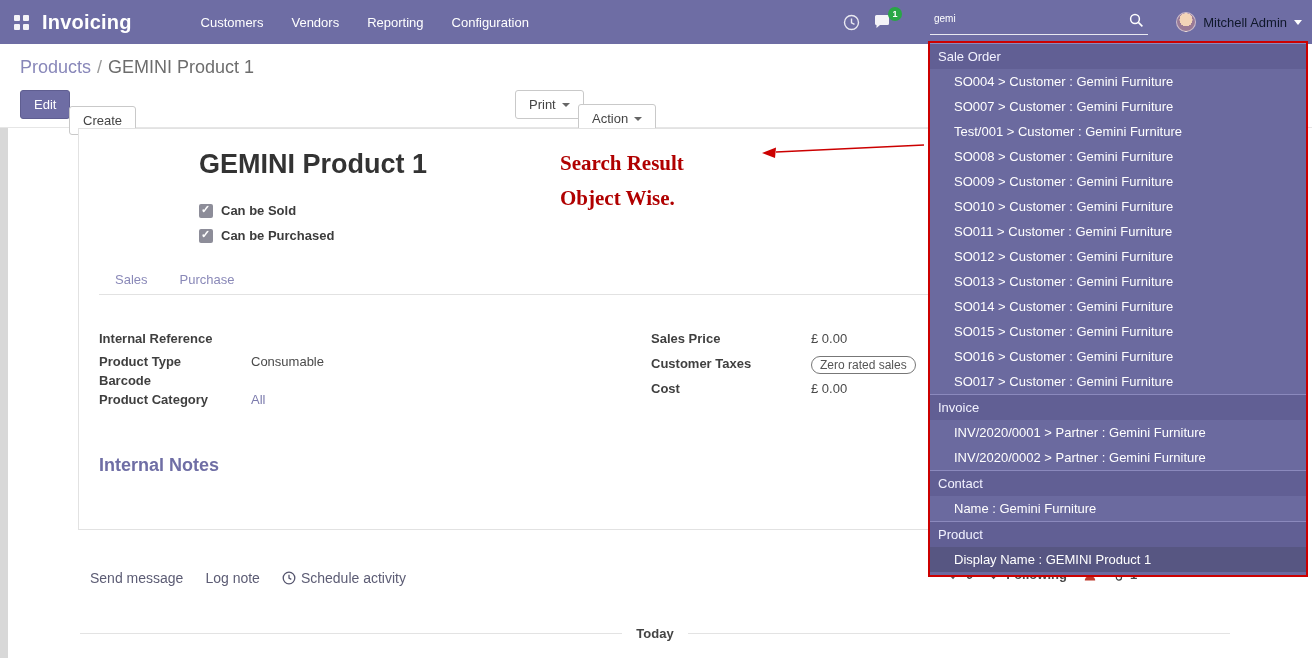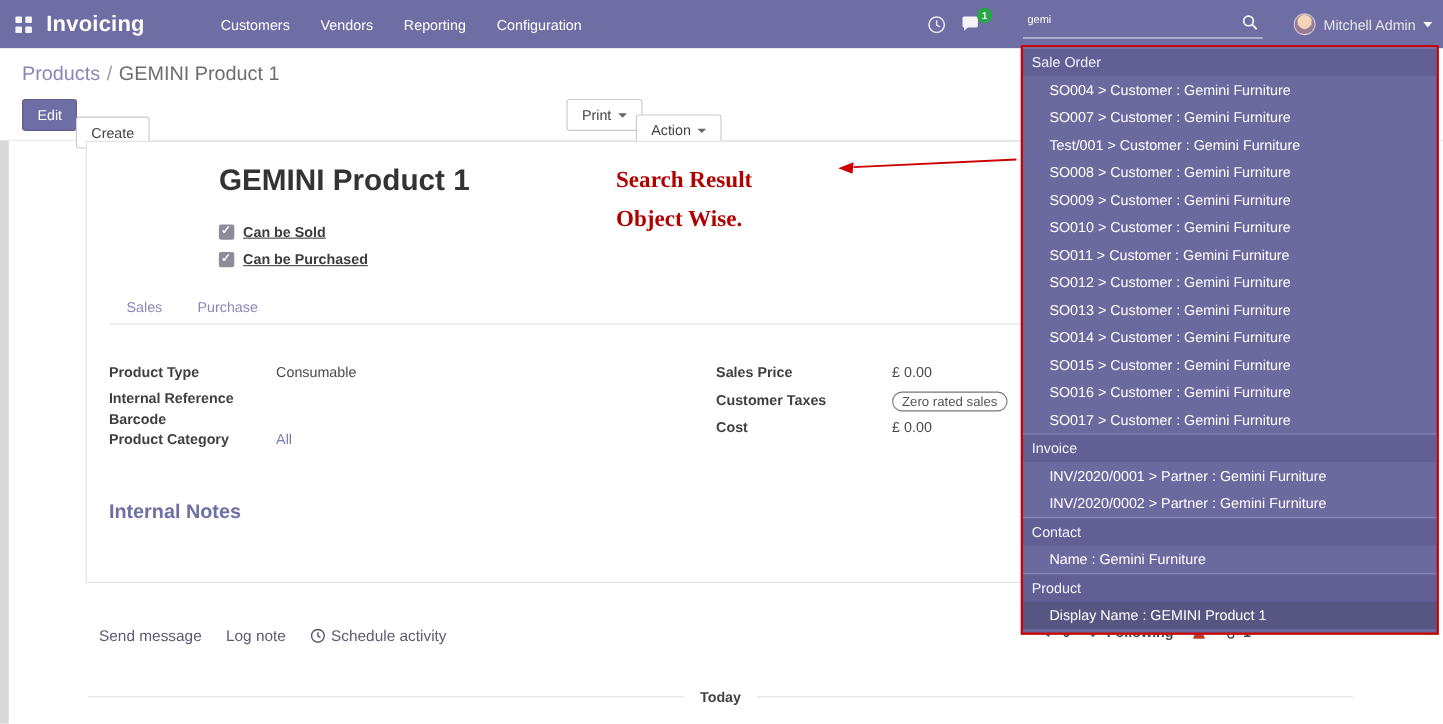--- a/index.html
+++ b/index.html
@@ -29,21 +29,21 @@
   }
   .nav-search { position:absolute; left:930px; top:7px; width:218px; height:30px; }
   .search-input {
     width:100%; height:28px; background:transparent; border:none;
     border-bottom:1px solid rgba(255,255,255,.85); color:#fff; font-size:10px;
     padding:0 26px 4px 4px; outline:none; font-family:"Liberation Sans", sans-serif;
   }
   .search-mag { position:absolute; right:4px; top:6px; cursor:pointer; }
   .nav-user { position:absolute; right:10px; top:0; height:44px; display:flex; align-items:center; gap:7px; cursor:pointer; }
   .avatar { width:20px; height:20px; border-radius:50%; background:radial-gradient(circle at 50% 38%, #f2d4b8 45%, #9a7a96 46%); border:1px solid rgba(255,255,255,.5); }
-  .nav-user-name { font-size:13px; color:#e5e5e5; }
+  .nav-user-name { font-size:13px; color:#0f172a; }
   .caret-down { width:0; height:0; border-left:4px solid transparent; border-right:4px solid transparent; border-top:5px solid #fff; }
 
   
   .control-panel { position:absolute; top:44px; left:0; width:1312px; height:84px; background:#fff; border-bottom:1px solid #e6e6e6; }
   .breadcrumb { position:absolute; left:20px; top:13px; font-size:18px; }
   .breadcrumb .bc-parent { color:#8887b9; cursor:pointer; }
   .breadcrumb .bc-sep { color:#9a9a9a; margin:0 6px; }
   .breadcrumb .bc-current { color:#6d6d6d; }
   .btn { display:inline-flex; align-items:center; gap:6px; font-size:13px; padding:6px 13px;
     border-radius:3px; border:1px solid #c9c9c9; background:#fff; color:#444; cursor:pointer;
@@ -53,21 +53,21 @@
   .btn-create { position:absolute; left:69px; top:46px;margin-top:16px; }
   .btn-print { position:absolute; left:515px; top:46px; }
   .btn-action { position:absolute; left:578px; top:46px;margin-top:14px; }
   .btn .caret { width:0; height:0; border-left:4px solid transparent; border-right:4px solid transparent; border-top:4px solid #666; }
 
   .left-strip { position:absolute; left:0; top:128px; width:8px; height:530px; background:#d8d8d8; }
 
   
   .sheet { position:absolute; left:78px; top:128px; width:1156px; height:402px; background:#fff; border:1px solid #e2e2e2; }
   .sheet-title { position:absolute; left:120px; top:20px; font-size:27px; font-weight:bold; color:#333; }
-  .cb-row { position:absolute; left:120px; display:flex; align-items:center; gap:8px;text-decoration:underline; }
+  .cb-row { position:absolute; left:120px; display:flex; align-items:center; gap:8px; }
   .cb-row-1 { top:74px; } .cb-row-2 { top:99px; }
   .checkbox { width:14px; height:14px; border-radius:2px; background:#8d8d99; position:relative; cursor:pointer; }
   .checkbox::after { content:"✓"; position:absolute; left:2px; top:-1px; color:#fff; font-size:11px; font-weight:bold; }
   .cb-label { font-weight:bold; color:#3c3c3c; font-size:13px; }
 
   .tabs { position:absolute; left:20px; right:20px; top:135px; height:31px; border-bottom:1px solid #e2e2e2; display:flex; }
   .tab { padding:8px 16px; font-size:13px; color:#8a89b8; cursor:pointer; }
   .tab.active { background:#fff; border:1px solid #e2e2e2; border-bottom:1px solid #fff; margin-bottom:-1px; color:#4c4c4c; }
 
   .fields-left { position:absolute; left:20px; top:202px; width:430px; }
@@ -184,26 +184,26 @@
     <span class="cb-label">Can be Purchased</span>
   </div>
 
   <div class="tabs">
     <div class="tab">Sales</div>
     <div class="tab">Purchase</div>
   </div>
 
   <div class="fields-left">
     <div class="frow">
+      <span class="flabel">Internal Reference</span>
+      <span class="fvalue"></span>
+    </div>
+    <div class="frow">
       <span class="flabel">Product Type</span>
       <span class="fvalue">Consumable</span>
-    </div>
-    <div class="frow">
-      <span class="flabel">Internal Reference</span>
-      <span class="fvalue"></span>
     </div>
     <div class="frow">
       <span class="flabel">Barcode</span>
       <span class="fvalue"></span>
     </div>
     <div class="frow">
       <span class="flabel">Product Category</span>
       <span class="fvalue link">All</span>
     </div>
   </div>

